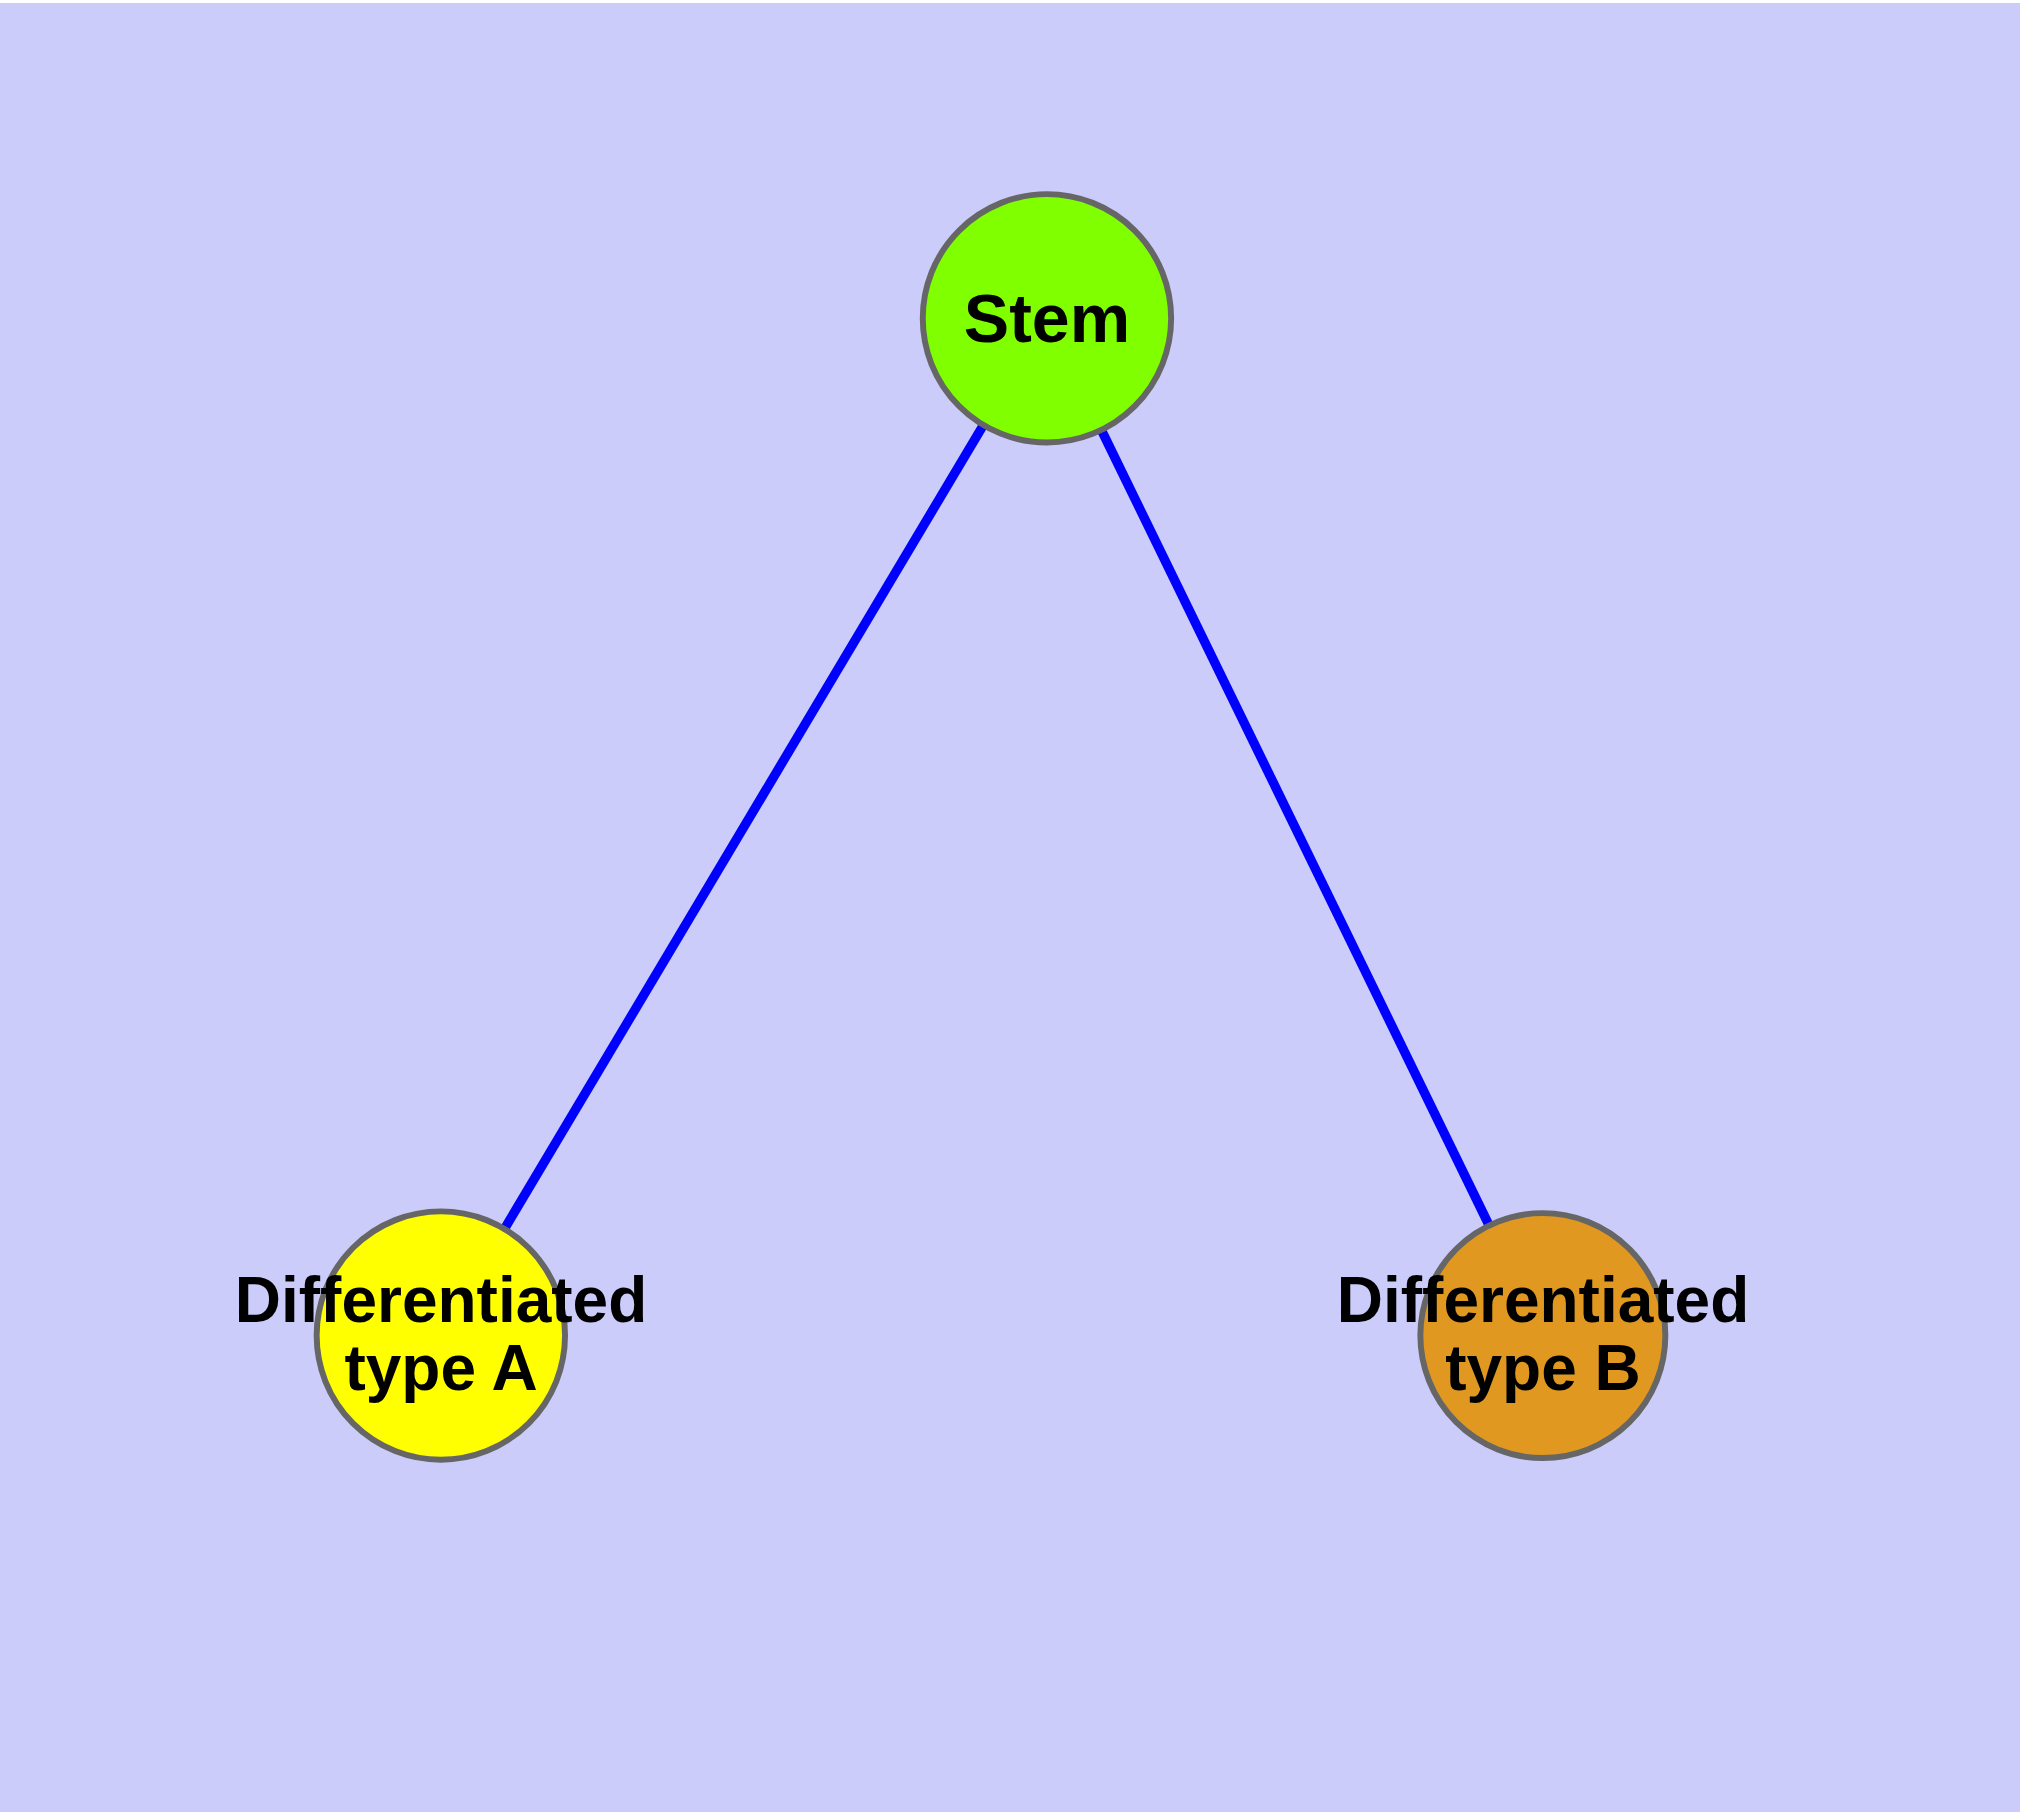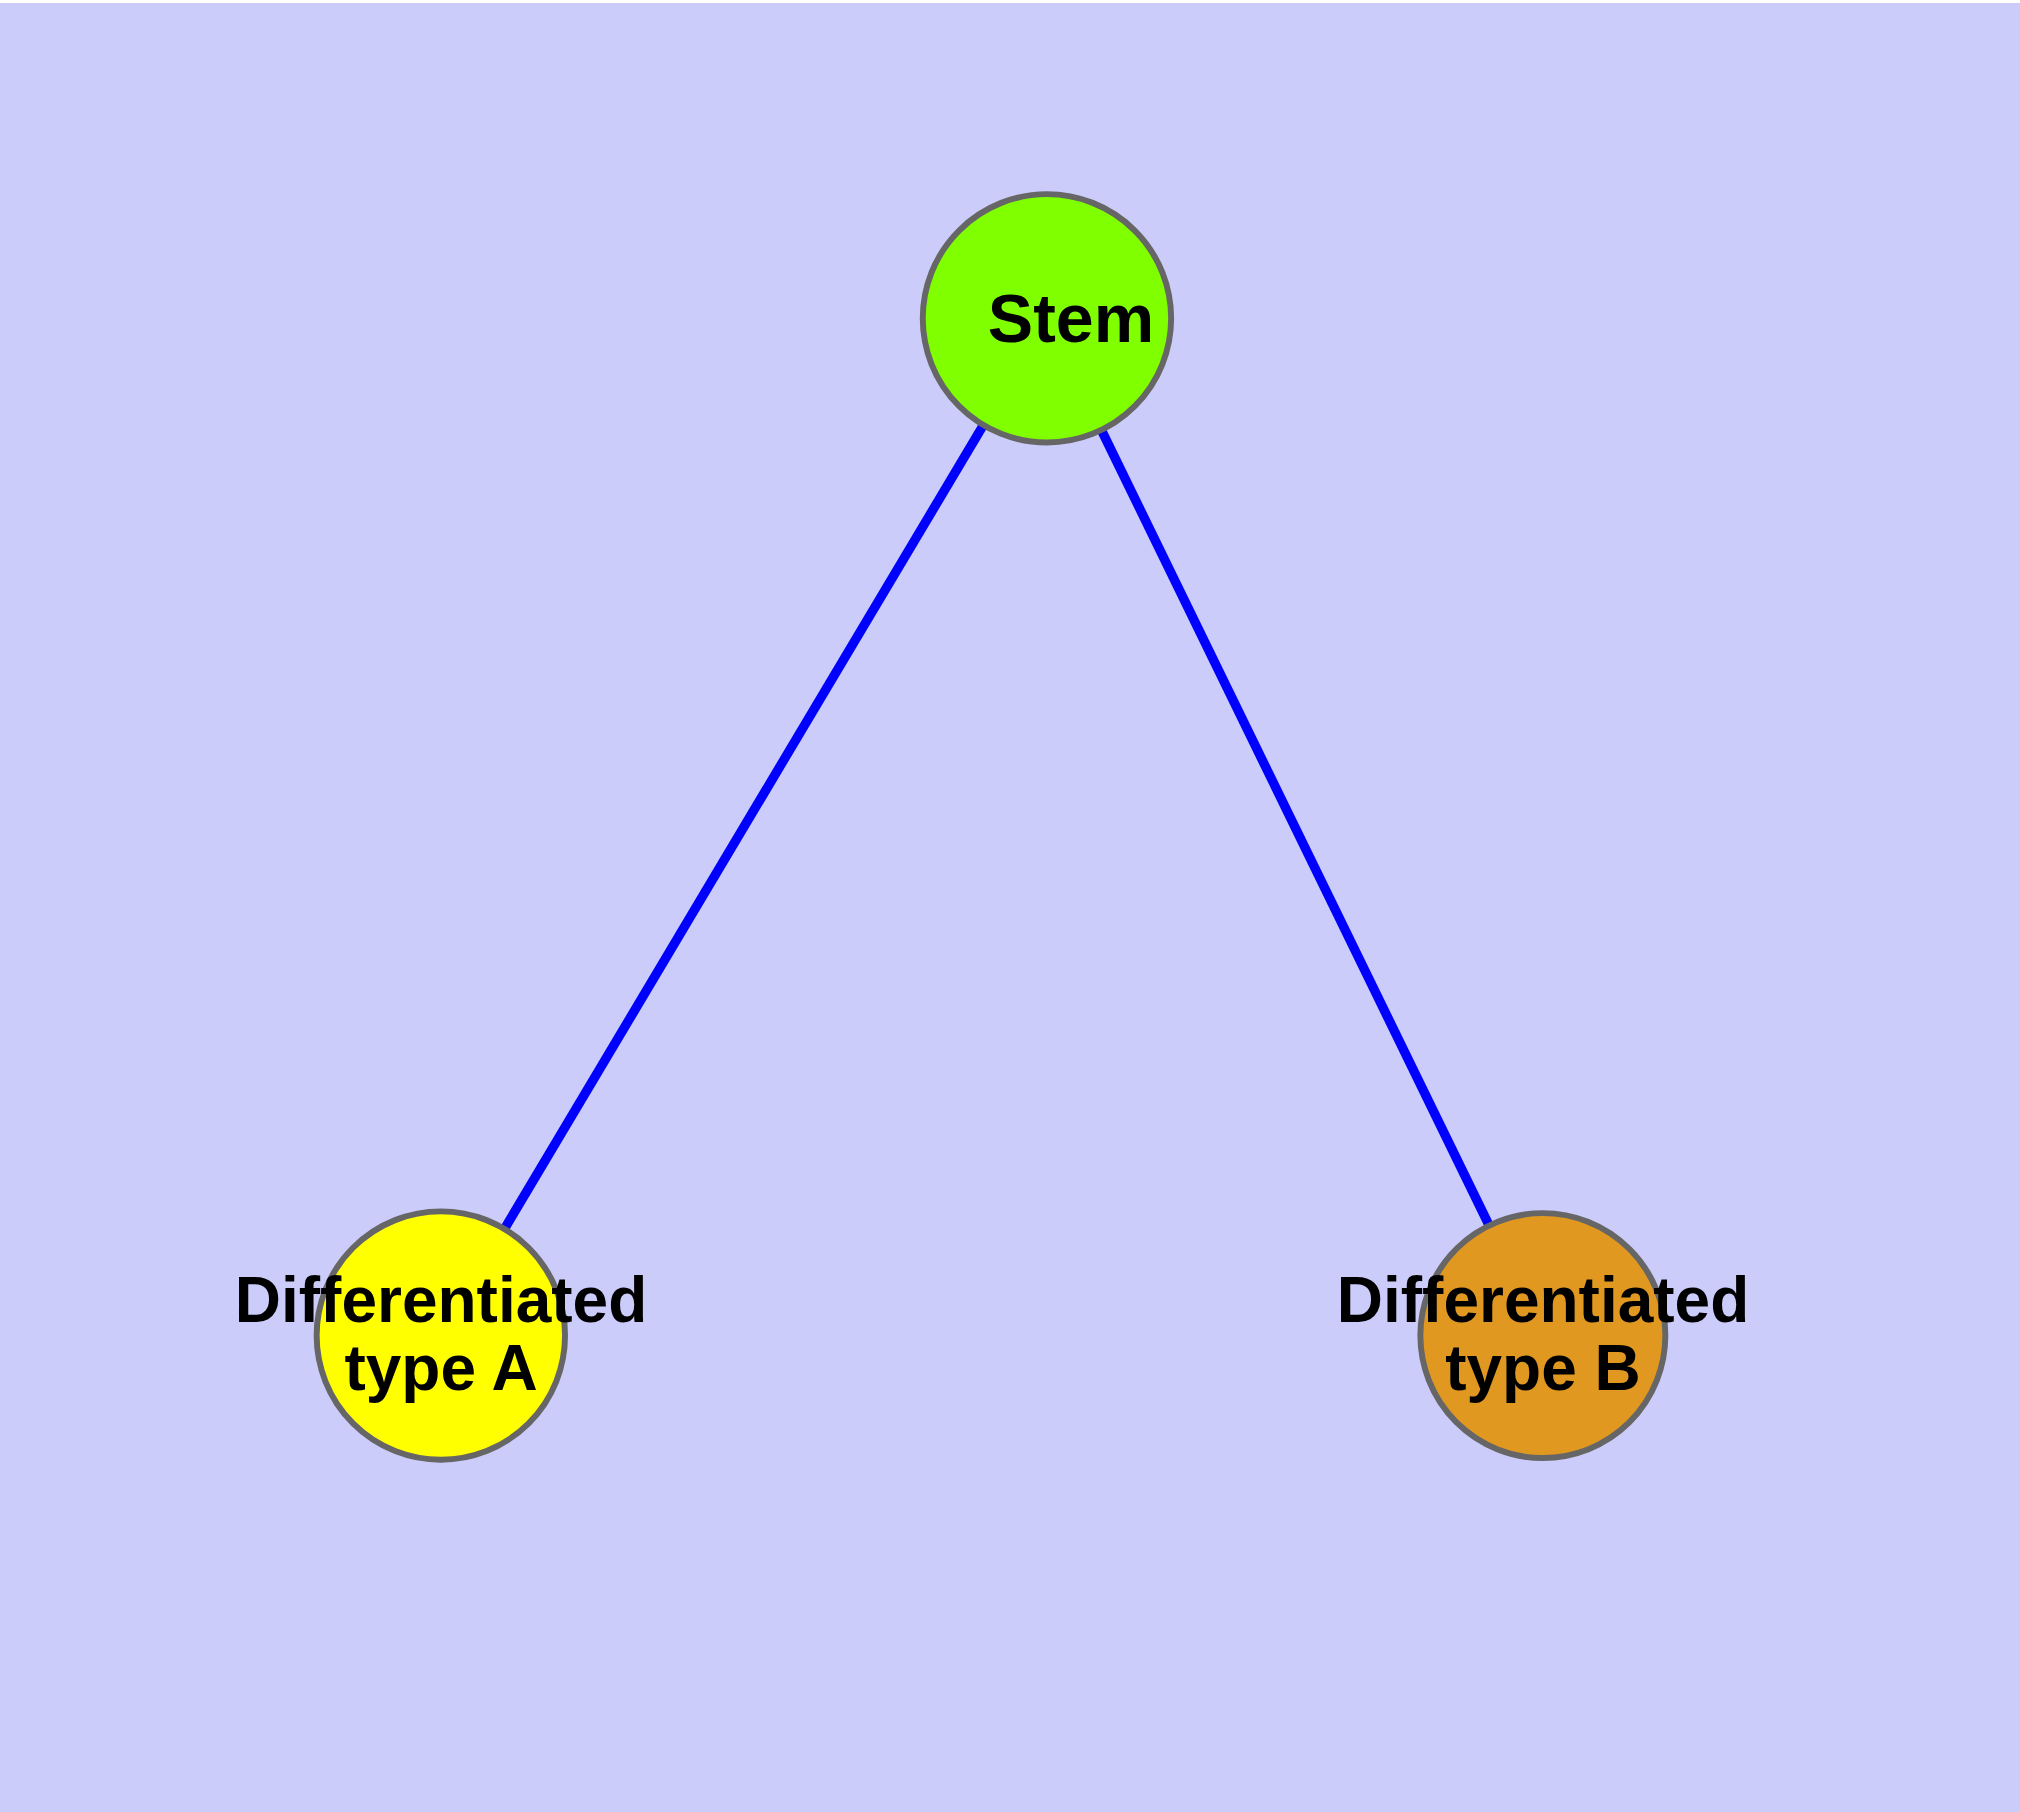--- a/index.html
+++ b/index.html
@@ -58,21 +58,21 @@
           <line x1="1299.8539325842696" y1="505.03370786516854" x2="1756.0224719101125" y2="1440.7640449438202" stroke="#0000ff" stroke-width="11" stroke-linecap="butt"></line>
         </g>
       <g id="nodes-group">
           <circle cx="1235" cy="372" r="146.5" fill="#7fff00" stroke="#666666" stroke-width="7"></circle>
           <circle cx="520" cy="1572" r="146.5" fill="#ffff00" stroke="#666666" stroke-width="7"></circle>
           <circle cx="1820" cy="1572" r="144.5" fill="#e09820" stroke="#666666" stroke-width="7"></circle>
         </g>
     </svg>
 
     <div id="labels-layer">
-        <div class="node-label big" style="left: 1047px; top: 315px; margin-left: 24px;">Stem</div>
+        <div class="node-label big" style="left: 1047px; top: 315px;">Stem</div>
         <div class="node-label small" style="left: 441px; top: 1332px;">Differentiated
 type A</div>
         <div class="node-label small" style="left: 1543px; top: 1332px;">Differentiated
 type B</div>
       </div>
 
   </div>
 </div>
 
 

